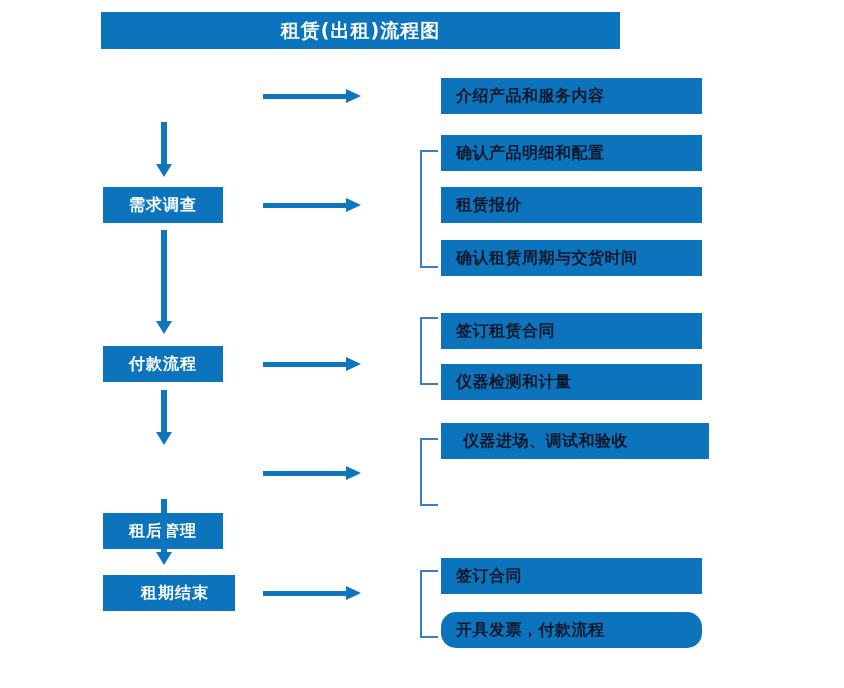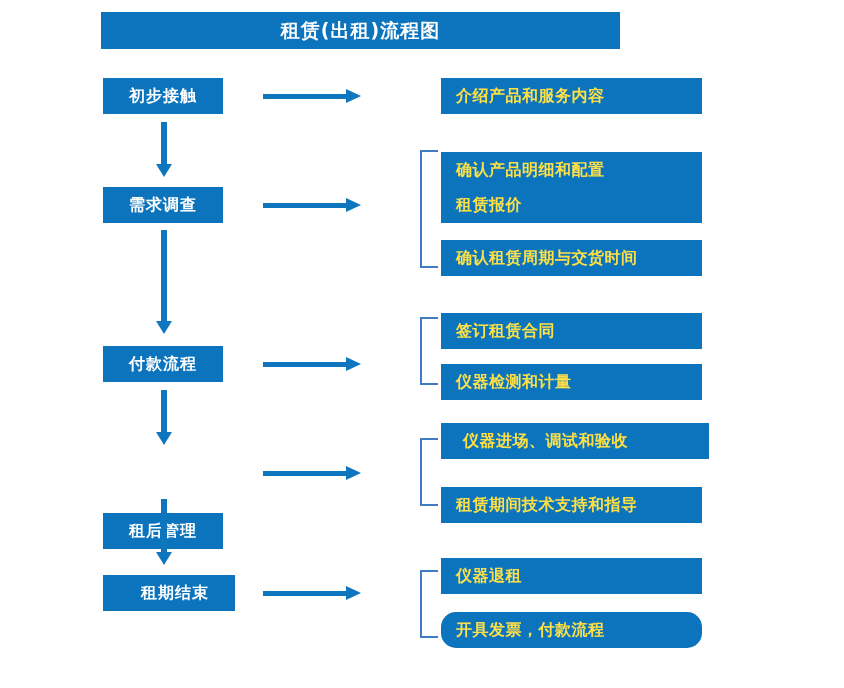--- a/index.html
+++ b/index.html
@@ -59,21 +59,21 @@
   .detail-box {
     position: absolute;
     left: 441px;
     width: 261px;
     height: 36px;
     background: #0b74bd;
     display: flex;
     align-items: center;
   }
   .detail-box .detail-label {
-    color: #fde047;
+    color: #0f172a;
     font-size: 16px;
     font-weight: bold;
     white-space: nowrap;
     padding-left: 15px;
     letter-spacing: 0.5px;
   }
 
   
   .h-arrow {
     position: absolute;
@@ -149,23 +149,20 @@
 </style>
 </head>
 <body>
 
 <div id="canvas">
 
   <div class="title-bar">
     <span class="title-text">租赁(出租)流程图</span>
   </div>
 
-  <div class="stage-box" style="top:78px;">
-    <span class="stage-label">初步接触</span>
-  </div>
   <div class="stage-box" style="top:187px;">
     <span class="stage-label">需求调查</span>
   </div>
   <div class="stage-box" style="top:346px;">
     <span class="stage-label">付款流程</span>
   </div>
   <div class="stage-box" style="top:477px;margin-top:36px;">
     <span class="stage-label">租后管理</span>
   </div>
   <div class="stage-box" style="top:575px;padding-left:12px;">
@@ -227,41 +224,38 @@
   </div>
   <div class="bracket" style="left:420px; top:570px; height:68px;">
     <div class="spine"></div>
     <div class="tick top"></div>
     <div class="tick bottom"></div>
   </div>
 
   <div class="detail-box" style="top:78px;">
     <span class="detail-label">介绍产品和服务内容</span>
   </div>
-  <div class="detail-box" style="top:152px;">
+  <div class="detail-box" style="top:135px;">
     <span class="detail-label">确认产品明细和配置</span>
   </div>
   <div class="detail-box" style="top:187px;font-family:Liberation Serif, serif;">
     <span class="detail-label">租赁报价</span>
   </div>
   <div class="detail-box" style="top:240px;">
     <span class="detail-label">确认租赁周期与交货时间</span>
   </div>
   <div class="detail-box" style="top:313px;">
     <span class="detail-label">签订租赁合同</span>
   </div>
   <div class="detail-box" style="top:364px;">
     <span class="detail-label">仪器检测和计量</span>
   </div>
   <div class="detail-box" style="top:423px;padding-left:7px;">
     <span class="detail-label">仪器进场、调试和验收</span>
   </div>
-  <div class="detail-box" style="top:487px;">
-    <span class="detail-label">租赁期间技术支持和指导</span>
-  </div>
   <div class="detail-box" style="top:558px;">
-    <span class="detail-label">仪器退租</span>
+    <span class="detail-label">签订合同</span>
   </div>
   <div class="detail-box" style="top:612px;border-radius:15px;">
     <span class="detail-label">开具发票，付款流程</span>
   </div>
 
 </div>
 
 </body></html>

